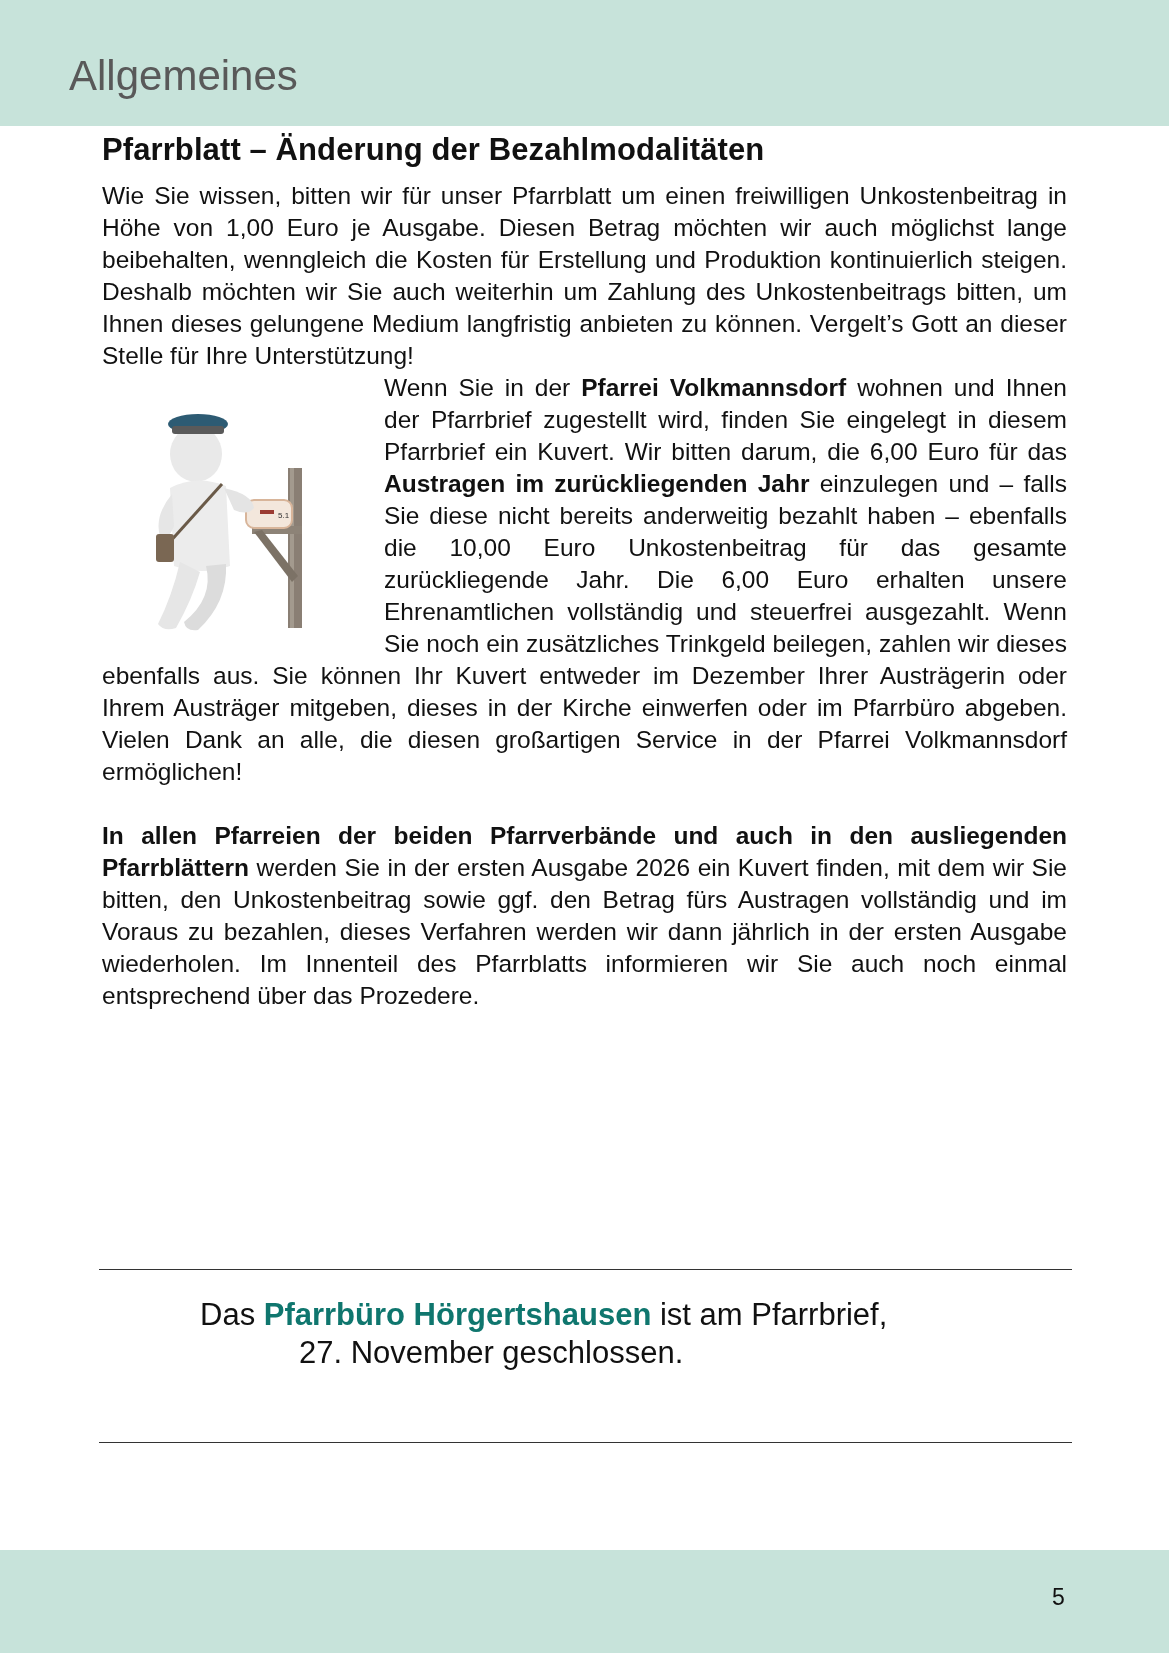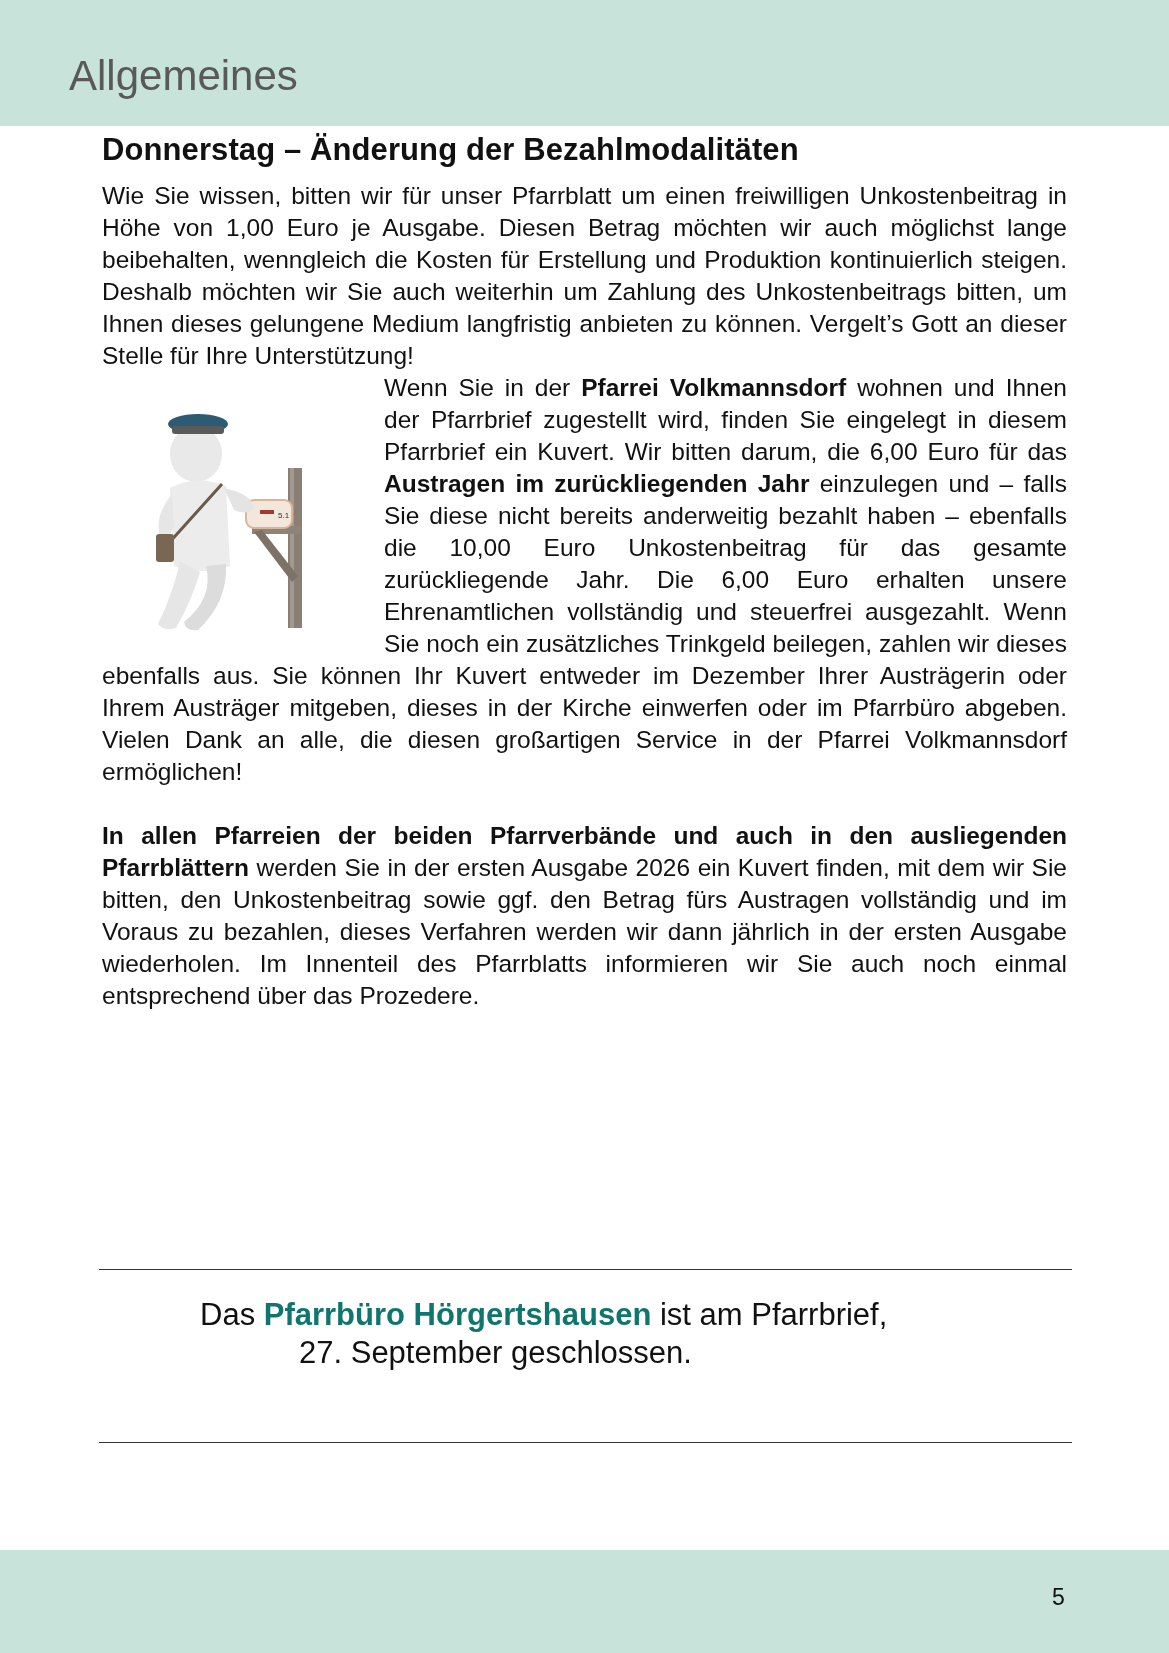--- a/index.html
+++ b/index.html
@@ -52,21 +52,21 @@
     b { font-weight: bold; }
   </style>
 </head>
 <body>
 
 <div class="header-band">
   <h1 class="section-title">Allgemeines</h1>
 </div>
 
 <div class="article">
-  <h2 class="article-title">Donnerstag – Änderung der Bezahlmodalitäten</h2>
+  <h2 class="article-title">Pfarrblatt – Änderung der Bezahlmodalitäten</h2>
 
   <p class="para">Wie Sie wissen, bitten wir für unser Pfarrblatt um einen freiwilligen Unkosten­beitrag in Höhe von 1,00 Euro je Ausgabe. Diesen Betrag möchten wir auch möglichst lange beibehalten, wenngleich die Kosten für Erstellung und Produktion kontinuierlich steigen. Deshalb möchten wir Sie auch weiterhin um Zahlung des Unkostenbeitrags bitten, um Ihnen dieses gelungene Medium langfristig anbieten zu können. Vergelt’s Gott an dieser Stelle für Ihre Unter­stützung!</p>
 
   <div class="para">
     <div class="float-img">
       <svg width="270" height="270" viewBox="0 0 270 270">
 
         <rect x="186" y="92" width="14" height="160" fill="#8a7f74"></rect>
         <rect x="188" y="92" width="4" height="160" fill="#a39a8e"></rect>
         <polygon points="150,150 200,150 200,158 150,158" fill="#8d8377"></polygon>
@@ -93,19 +93,19 @@
 
   <div class="blank-line"></div>
 
   <p class="para"><b>In allen Pfarreien der beiden Pfarrverbände und auch in den ausliegenden Pfarrblättern</b><span> werden Sie in der ersten Ausgabe 2026 ein Kuvert finden, mit dem wir Sie bitten, den Unkostenbeitrag sowie ggf. den Betrag fürs Austragen vollständig und im Voraus zu bezahlen, dieses Verfahren werden wir dann jährlich in der ersten Ausgabe wiederholen. Im Innenteil des Pfarrblatts informieren wir Sie auch noch einmal entsprechend über das Prozedere.</span></p>
 </div>
 
 <div class="rule" style="top:1269px;"></div>
 
 <div class="notice">
   <div class="notice-line1"><span>Das </span><span class="green">Pfarrbüro Hörgertshausen</span><span> ist am Pfarrbrief,</span></div>
-  <div class="notice-line2">27. September geschlossen.</div>
+  <div class="notice-line2">27. November geschlossen.</div>
 </div>
 
 <div class="rule" style="top:1442px;"></div>
 
 <div class="footer-band"></div>
 <div class="page-number">5</div>
 
 </body></html>

